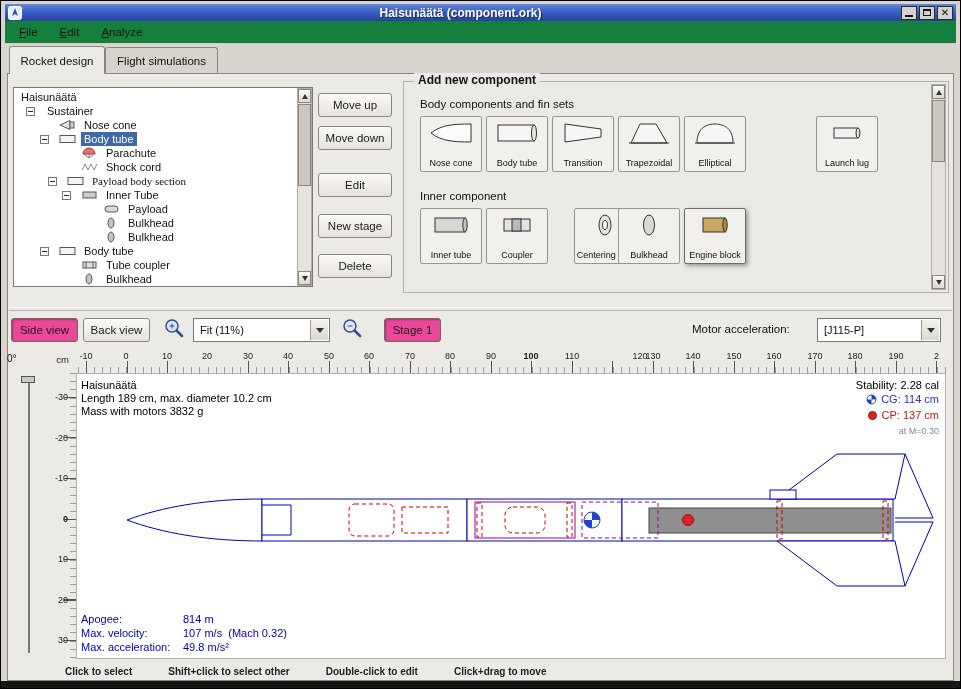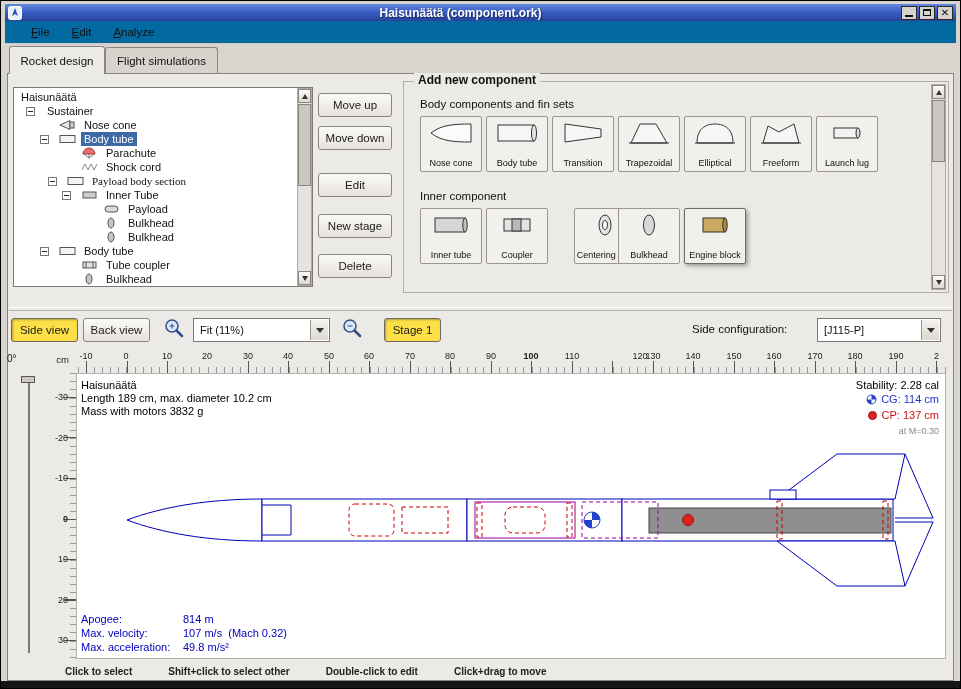--- a/index.html
+++ b/index.html
@@ -11,22 +11,22 @@
     background:linear-gradient(to bottom,#6488da 0%,#3a5fc8 45%,#27439a 100%);
     display:flex;align-items:center;padding:0 3px;}
   .title-text{flex:1;text-align:center;color:#fff;font-weight:bold;font-size:12px;
     text-shadow:1px 1px 1px rgba(0,0,0,.5);white-space:nowrap;overflow:hidden;}
   .tb{width:16px;height:14px;background:#d6d3ce;border:1px solid #2a2a2a;margin-left:2px;
     display:flex;align-items:center;justify-content:center;box-sizing:border-box;}
   .tb .min-glyph{width:8px;height:2px;background:#111;margin-top:7px;}
   .tb .max-glyph{width:8px;height:7px;border:1px solid #111;border-top-width:2px;box-sizing:border-box;}
   .tb .close-glyph{font-size:10px;font-weight:bold;color:#111;line-height:10px;}
   
-  .menubar{position:absolute;left:4px;right:4px;top:20px;height:22px;background:#0369a1;
-    display:flex;align-items:center;gap:18px;padding-left:24px;border-bottom:1px solid #cfccc6;}
+  .menubar{position:absolute;left:4px;right:4px;top:20px;height:22px;background:#15803d;
+    display:flex;align-items:center;gap:18px;padding-left:12px;border-bottom:1px solid #cfccc6;}
   .menu-item{display:inline-block;font-size:11.5px;color:#111;padding:2px 2px;}
   .menu-item::first-letter{text-decoration:underline;}
   
   .tab{position:absolute;border:1px solid #8a857e;border-bottom:none;border-radius:3px 3px 0 0;
     background:#d8d4cd;font-size:11.5px;display:flex;align-items:center;justify-content:center;
     box-sizing:border-box;color:#111;}
   .tab.active{background:#eceae6;z-index:6;}
   .tabpane{position:absolute;left:6px;right:6px;top:72px;bottom:7px;border:1px solid #8a857e;
     background:#eceae6;box-sizing:border-box;z-index:1;}
   
@@ -43,21 +43,21 @@
   .sb{position:absolute;background:#e6e3de;border:1px solid #b0aca6;box-sizing:border-box;}
   .sb-btn{position:absolute;left:0;width:13px;height:14px;background:linear-gradient(#fbfaf8,#dcd8d1);
     border:1px solid #8a857e;box-sizing:border-box;display:flex;align-items:center;justify-content:center;}
   .tri-up{width:0;height:0;border-left:3.5px solid transparent;border-right:3.5px solid transparent;border-bottom:5px solid #333;}
   .tri-down{width:0;height:0;border-left:3.5px solid transparent;border-right:3.5px solid transparent;border-top:5px solid #333;}
   .sb-thumb{position:absolute;left:0;width:13px;background:#ccc8c1;border:1px solid #8a857e;box-sizing:border-box;}
   
   .btn{position:absolute;background:linear-gradient(#fbfaf8,#e6e2db);border:1px solid #8a857e;
     border-radius:3px;font-size:11.5px;display:flex;align-items:center;justify-content:center;
     color:#1a1a1a;box-sizing:border-box;z-index:2;}
-  .btn.pressed{background:#fde047;box-shadow:inset 1px 1px 2px rgba(0,0,0,.3);border-color:#6e6a64;}
+  .btn.pressed{background:#ec4899;box-shadow:inset 1px 1px 2px rgba(0,0,0,.3);border-color:#6e6a64;}
   
   .add-panel{position:absolute;left:402px;top:80px;width:546px;height:212px;border:1px solid #b3afa8;
     box-sizing:border-box;z-index:2;}
   .add-title{position:absolute;left:10px;top:-9px;background:#eceae6;padding:0 4px;
     font-weight:bold;font-size:12px;color:#111;}
   .group-label{position:absolute;font-size:11.5px;color:#111;}
   .comp-btn{position:absolute;width:62px;height:56px;background:#f2f0ec;border:1px solid #9a958e;
     border-radius:2px;box-sizing:border-box;}
   .comp-btn .cicon{position:absolute;left:0;right:0;top:3px;display:flex;justify-content:center;}
   .comp-btn .clabel{position:absolute;left:1px;right:1px;bottom:2px;text-align:center;
@@ -334,29 +334,20 @@
     </div>
     <div class="comp-btn" style="left:280px;top:34px;">
       <span class="cicon">
           <svg width="44" height="26">
             <path d="M4,23 C4,6 16,4 22,4 C28,4 40,6 40,23 Z" fill="#f6f6f6" stroke="#333"></path>
             <line x1="2" y1="23" x2="42" y2="23" stroke="#333"></line>
           </svg>
         </span>
       <span class="clabel">Elliptical</span>
     </div>
-    <div class="comp-btn" style="left:346px;top:34px;">
-      <span class="cicon">
-          <svg width="44" height="26">
-            <polygon points="4,23 9,6 20,12 35,4 40,23" fill="#f6f6f6" stroke="#333"></polygon>
-            <line x1="2" y1="23" x2="42" y2="23" stroke="#333"></line>
-          </svg>
-        </span>
-      <span class="clabel">Freeform</span>
-    </div>
     <div class="comp-btn" style="left:412px;top:34px;">
       <span class="cicon">
           <svg width="44" height="26">
             <rect x="9" y="8" width="24" height="10" fill="#f2f2f2" stroke="#333"></rect>
             <ellipse cx="33" cy="13" rx="2" ry="5" fill="#ddd" stroke="#333"></ellipse>
           </svg>
         </span>
       <span class="clabel">Launch lug</span>
     </div>
 
@@ -443,21 +434,21 @@
   <div class="icon-btn" style="left:337px;top:316px;">
     <span><svg width="22" height="22">
           <circle cx="9" cy="9" r="6" fill="#dce8f8" stroke="#334f88" stroke-width="1.5"></circle>
           <line x1="13.5" y1="13.5" x2="19" y2="19" stroke="#334f88" stroke-width="2.5" stroke-linecap="round"></line>
           <line x1="6.5" y1="9" x2="11.5" y2="9" stroke="#334f88"></line>
         </svg></span>
   </div>
   <div class="btn pressed" style="left:383px;top:317px;width:57px;height:24px;">
       <span>Stage 1</span>
     </div>
-  <div class="motor-label">Side configuration:</div>
+  <div class="motor-label">Motor acceleration:</div>
   <div class="dropdown" style="left:816px;top:317px;width:124px;">
     <span class="dd-value">[J115-P]</span>
     <span class="dd-btn">
         <span class="dd-arrow"></span>
       </span>
   </div>
 
   <div class="rot-label">0°</div>
   <div class="rot-track"></div>
   <div class="rot-thumb"></div>

